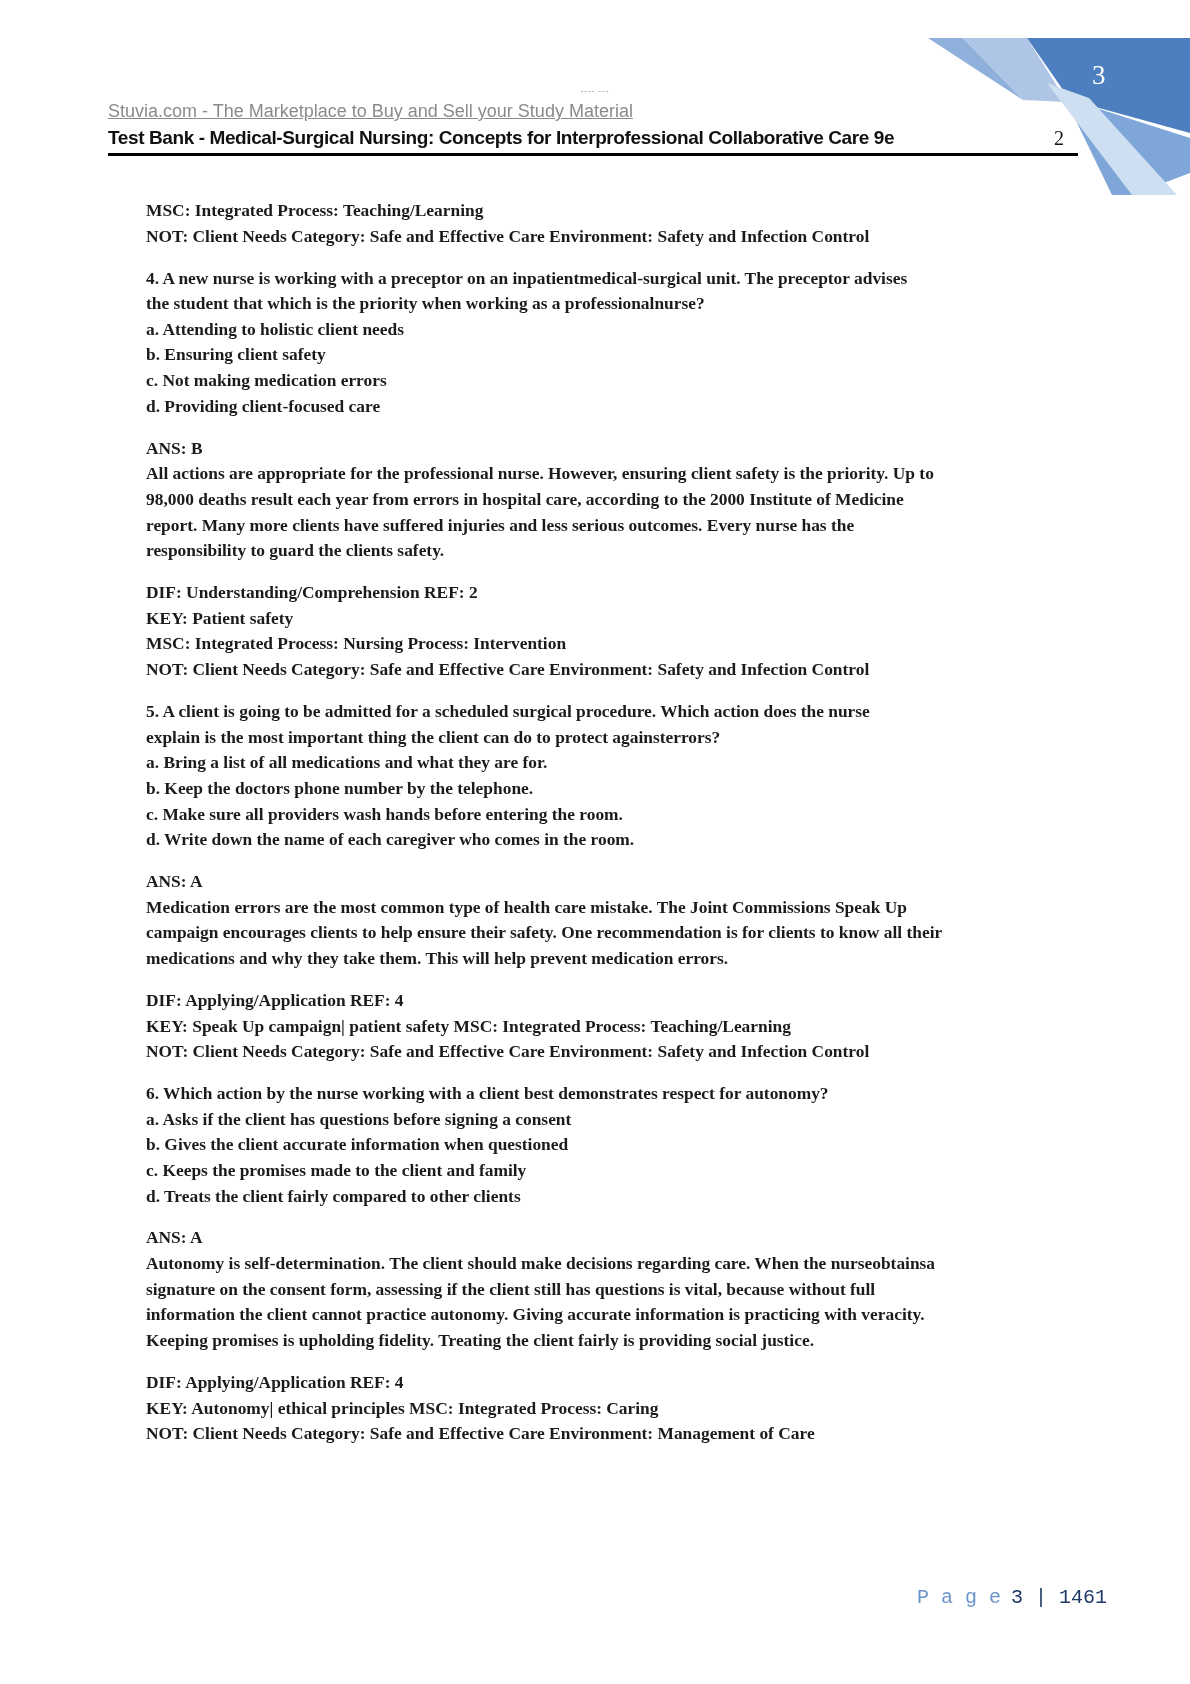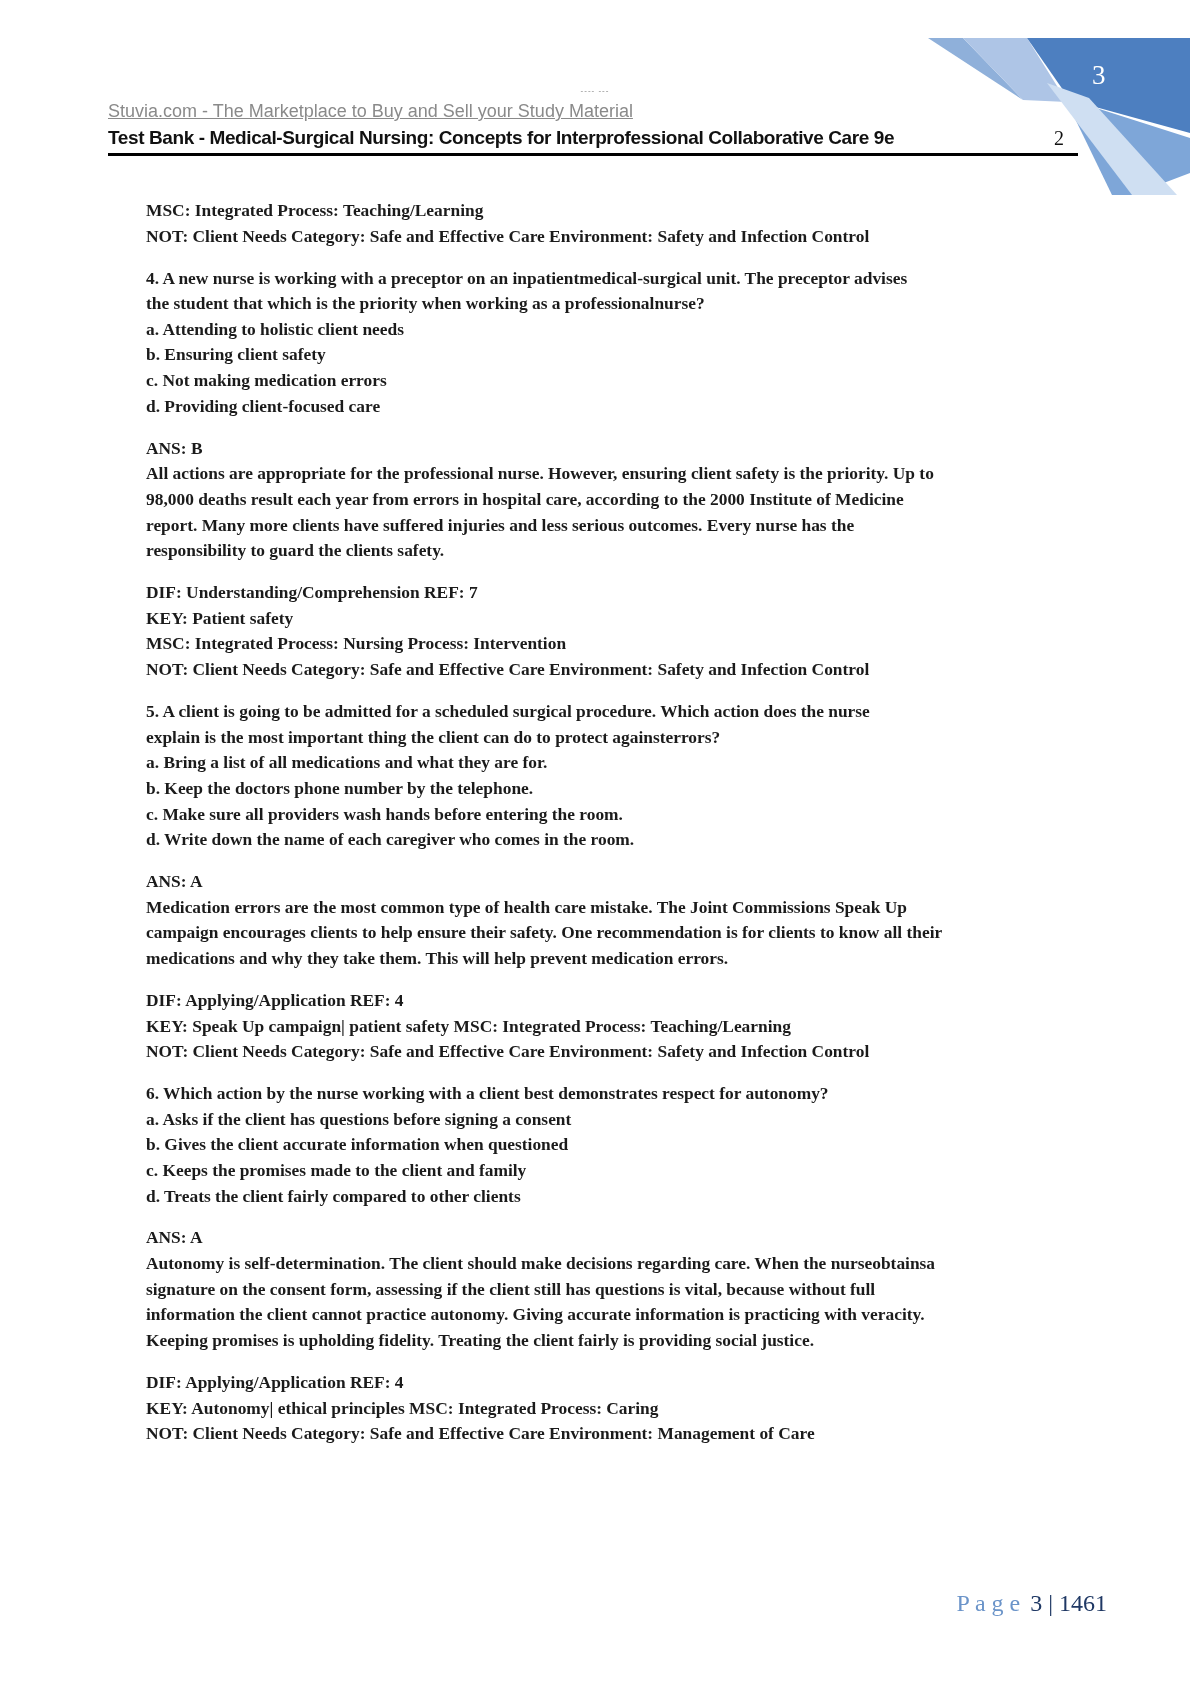--- a/index.html
+++ b/index.html
@@ -42,21 +42,21 @@
   
   .body-text {
     position:absolute; left:112px; top:198px; width:1000px;
     font-family:"Liberation Serif", serif; font-weight:bold;
     font-size:17.4px; line-height:25.65px; color:#1b1b1b;margin-left:34px;
   }
   .para { white-space:pre; margin:0 0 16.2px 0; }
   
   .footer {
     position:absolute; top:1563px; right:83px;
-    font-family:Liberation Serif, serif; font-size:24px;
+    font-family:Liberation Mono, monospace; font-size:20px;
     text-align:right; white-space:pre;
   }
   .footer .page-word { color:#6b94c9; }
   .footer .page-info { color:#1f3864; margin-left:10px; }
 </style>
 </head>
 <body>
 
 <div class="page">
 
@@ -88,21 +88,21 @@
 the student that which is the priority when working as a professionalnurse?
 a. Attending to holistic client needs
 b. Ensuring client safety
 c. Not making medication errors
 d. Providing client-focused care</p>
     <p class="para">ANS: B
 All actions are appropriate for the professional nurse. However, ensuring client safety is the priority. Up to
 98,000 deaths result each year from errors in hospital care, according to the 2000 Institute of Medicine
 report. Many more clients have suffered injuries and less serious outcomes. Every nurse has the
 responsibility to guard the clients safety.</p>
-    <p class="para">DIF: Understanding/Comprehension REF: 7
+    <p class="para">DIF: Understanding/Comprehension REF: 2
 KEY: Patient safety
 MSC: Integrated Process: Nursing Process: Intervention
 NOT: Client Needs Category: Safe and Effective Care Environment: Safety and Infection Control</p>
     <p class="para">5. A client is going to be admitted for a scheduled surgical procedure. Which action does the nurse
 explain is the most important thing the client can do to protect againsterrors?
 a. Bring a list of all medications and what they are for.
 b. Keep the doctors phone number by the telephone.
 c. Make sure all providers wash hands before entering the room.
 d. Write down the name of each caregiver who comes in the room.</p>
     <p class="para">ANS: A

